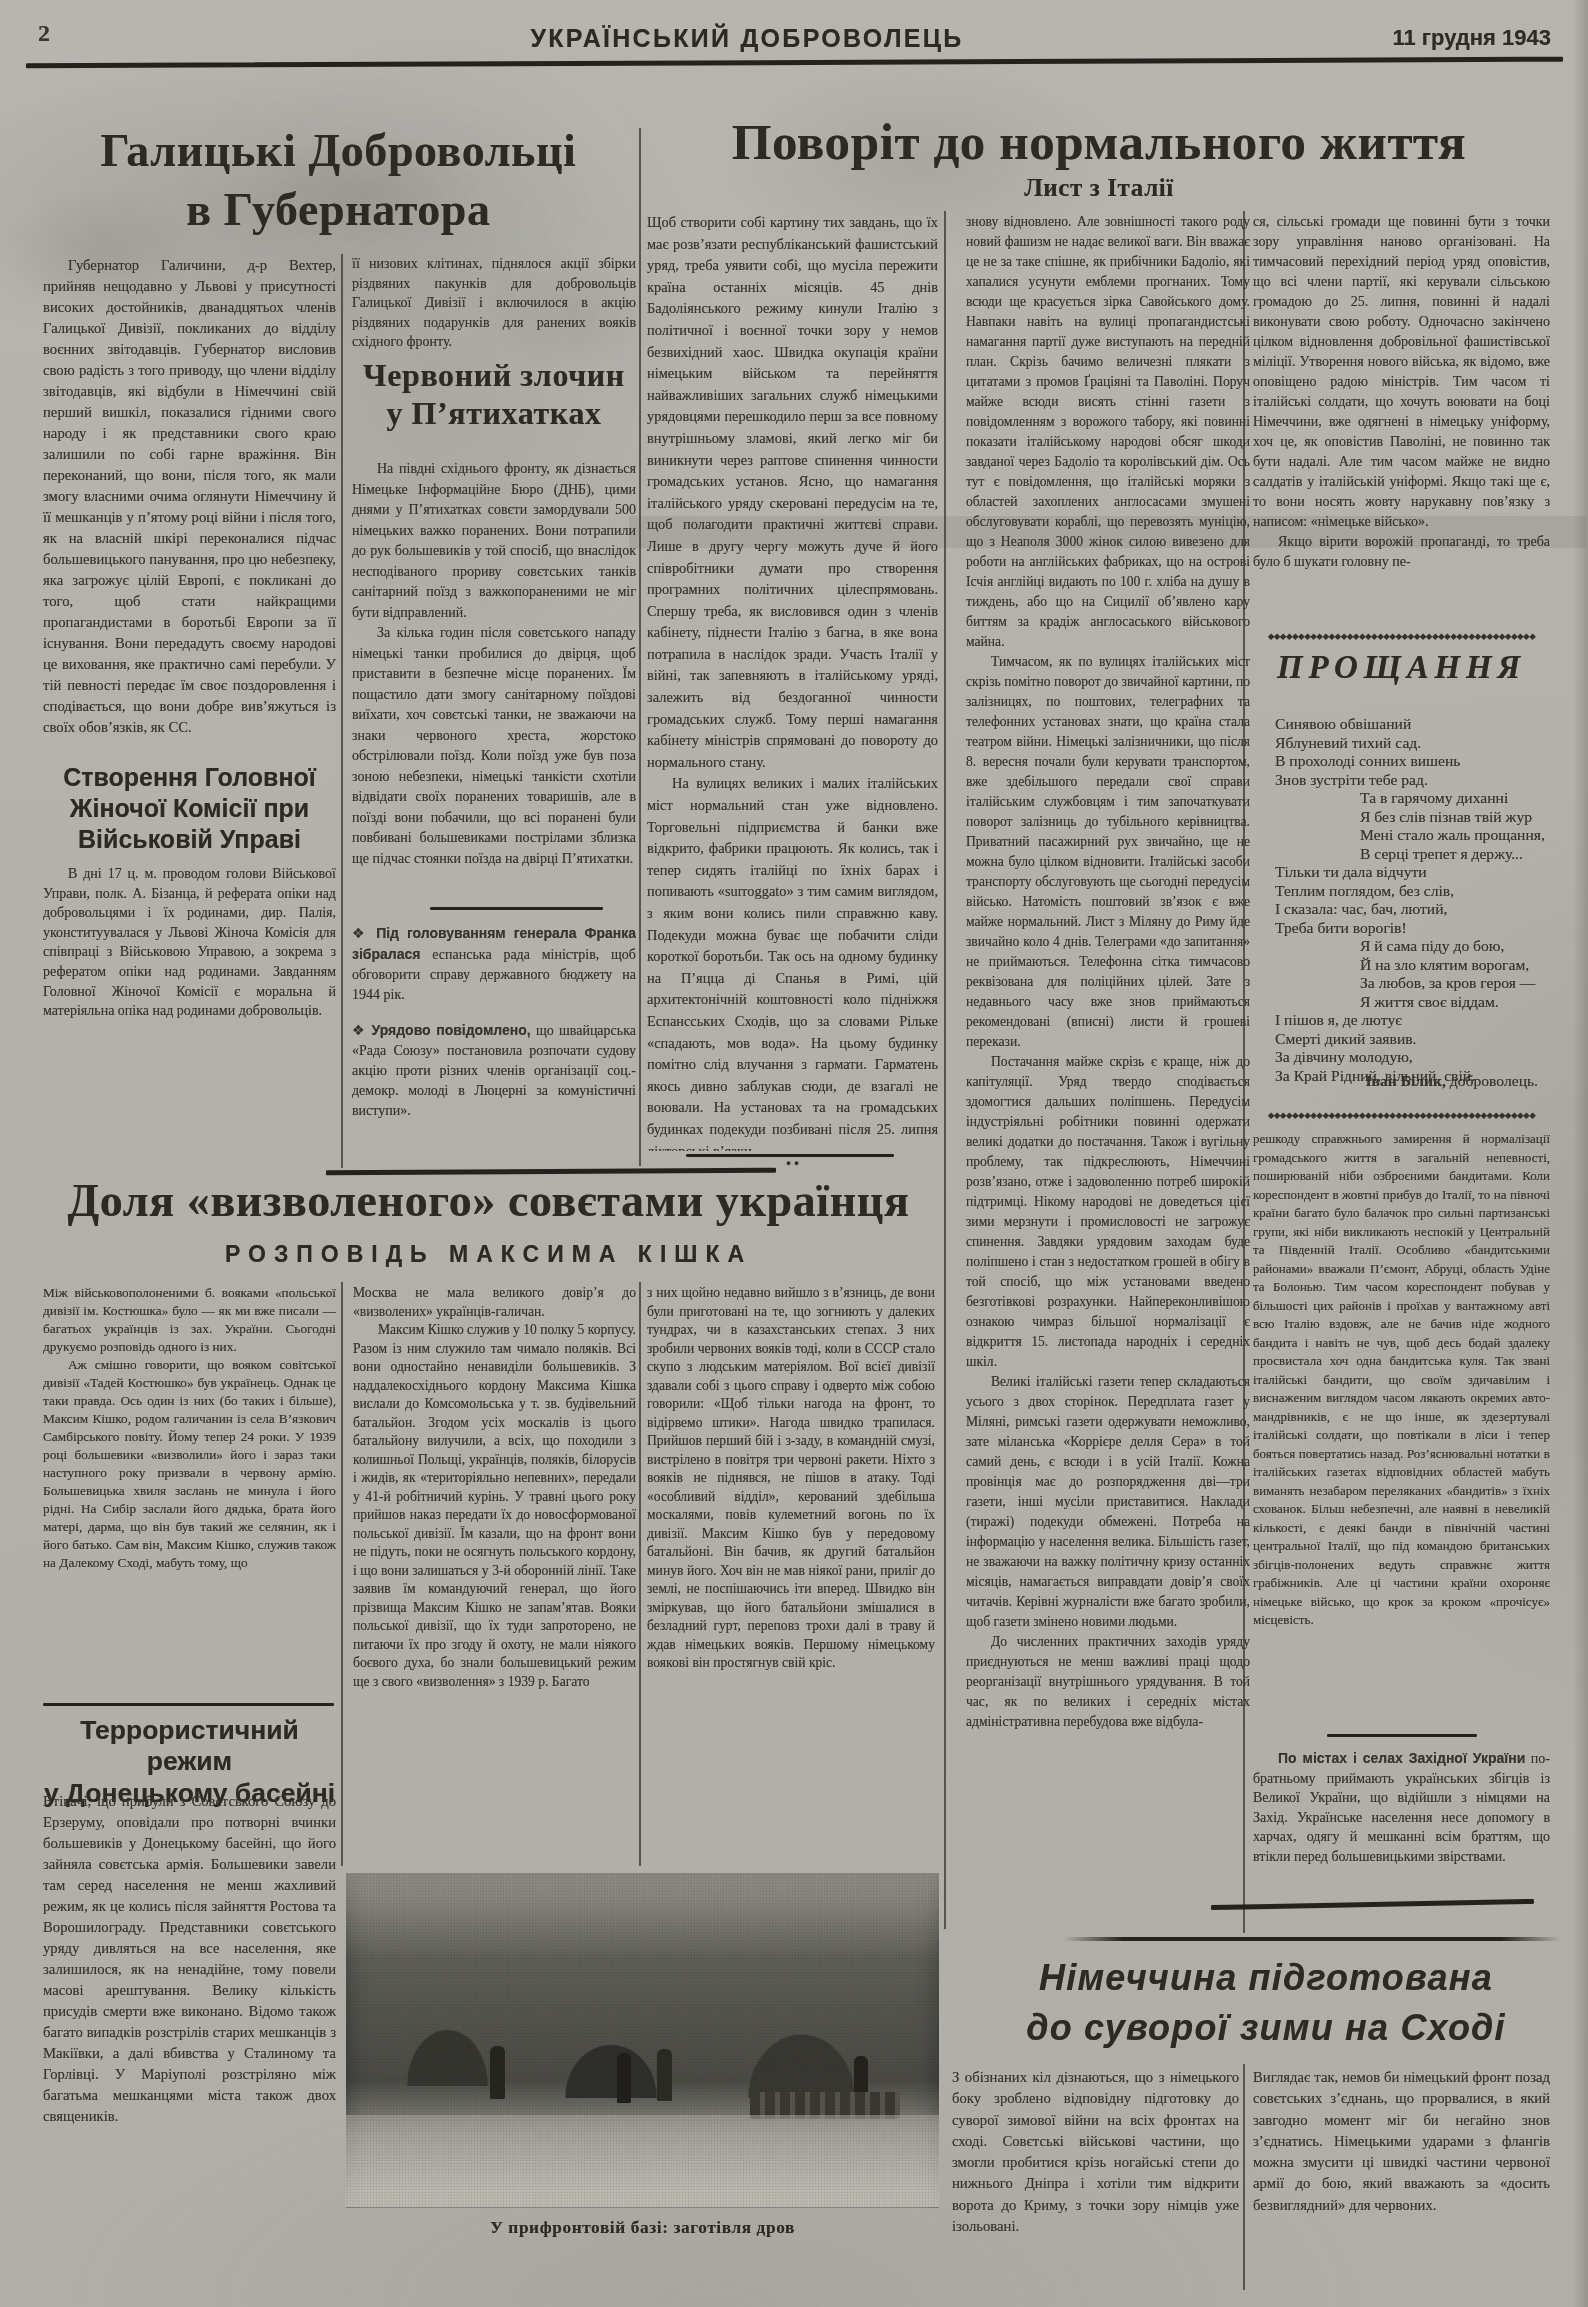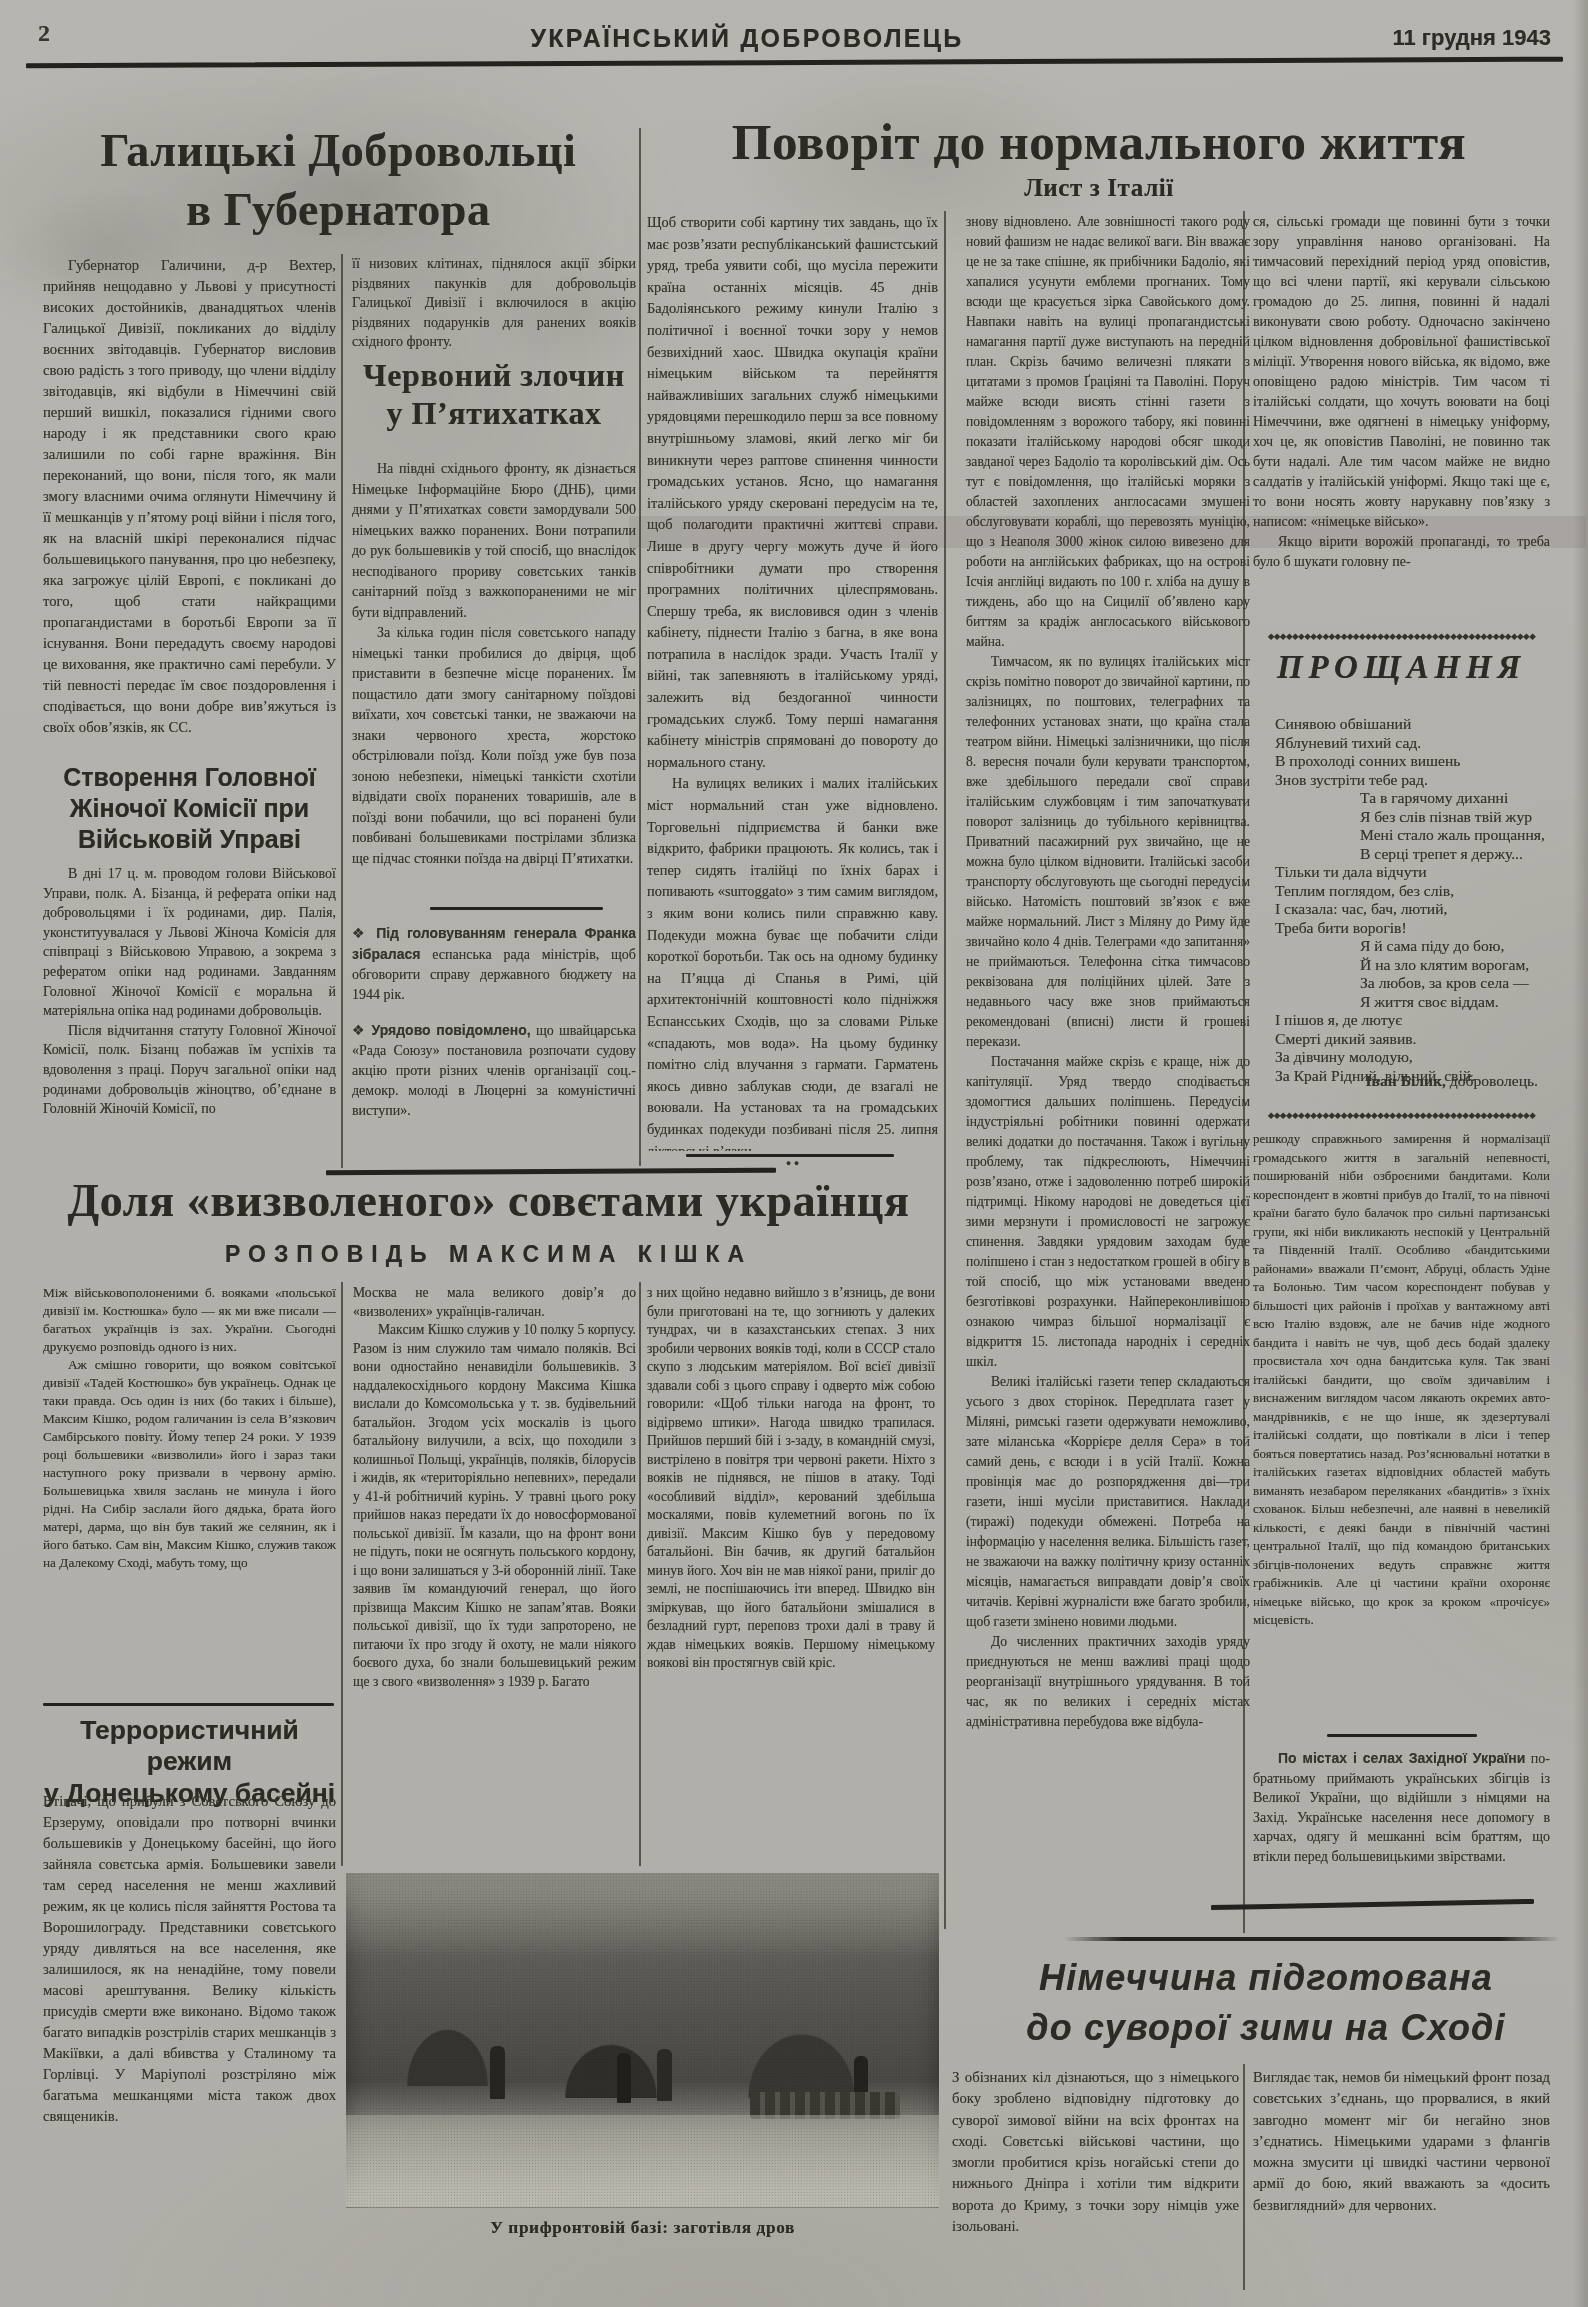--- a/index.html
+++ b/index.html
@@ -59,21 +59,20 @@
   <div>в Губернатора</div>
 </div>
 
 <div class="abs just clip ink" style="left:43px;top:255px;width:293px;height:499px;font-size:14.7px;line-height:21px;">
   <p>Губернатор Галичини, д-р Вехтер, прийняв нещодавно у Львові у присутності високих достойників, дванадцятьох членів Галицької Дивізії, покликаних до відділу воєнних звітодавців. Губернатор висловив свою радість з того приводу, що члени відділу звітодавців, які відбули в Німеччині свій перший вишкіл, показалися гідними свого народу і як представники свого краю залишили по собі гарне вражіння. Він переконаний, що вони, після того, як мали змогу власними очима оглянути Німеччину й її мешканців у п’ятому році війни і після того, як на власній шкірі переконалися підчас большевицького панування, про цю небезпеку, яка загрожує цілій Европі, є покликані до того, щоб стати найкращими пропагандистами в боротьбі Европи за її існування. Вони передадуть своєму народові це виховання, яке практично самі перебули. У тій певності передає їм своє поздоровлення і сподівається, що вони добре вив’яжуться із своїх обов’язків, як СС.</p>
 </div>
 
 <div class="abs h-sans ink" style="left:43px;top:762px;width:293px;font-size:25px;line-height:1.24;">Створення Головної Жіночої Комісії при Військовій Управі</div>
 <div class="abs just clip ink" style="left:43px;top:864px;width:293px;height:315px;font-size:14px;line-height:19.6px;">
   <p>В дні 17 ц. м. проводом голови Військової Управи, полк. А. Бізанца, й реферата опіки над добровольцями і їх родинами, дир. Палія, уконституувалася у Львові Жіноча Комісія для співпраці з Військовою Управою, а зокрема з рефератом опіки над родинами. Завданням Головної Жіночої Комісії є моральна й матеріяльна опіка над родинами добровольців.</p>
-  <p>Після відчитання статуту Головної Жіночої Комісії, полк. Бізанц побажав їм успіхів та вдоволення з праці. Поруч загальної опіки над родинами добровольців жіноцтво, об’єднане в Головній Жіночій Комісії, по</p>
 </div>
 
 <div class="abs just clip ink" style="left:352px;top:254px;width:284px;height:99px;font-size:14px;line-height:19.6px;">
   <p class="noind">її низових клітинах, піднялося акції збірки різдвяних пакунків для добровольців Галицької Дивізії і включилося в акцію різдвяних подарунків для ранених вояків східного фронту.</p>
 </div>
 
 <div class="abs h-serif ink" style="left:352px;top:356px;width:284px;font-size:32px;line-height:1.2;">
   <div>Червоний злочин</div>
   <div>у П’ятихатках</div>
 </div>
@@ -126,21 +125,21 @@
   <div class="poemline ind">Та в гарячому диханні</div>
   <div class="poemline ind">Я без слів пізнав твій жур</div>
   <div class="poemline ind">Мені стало жаль прощання,</div>
   <div class="poemline ind">В серці трепет я держу...</div>
   <div class="poemline">Тільки ти дала відчути</div>
   <div class="poemline">Теплим поглядом, без слів,</div>
   <div class="poemline">І сказала: час, бач, лютий,</div>
   <div class="poemline">Треба бити ворогів!</div>
   <div class="poemline ind">Я й сама піду до бою,</div>
   <div class="poemline ind">Й на зло клятим ворогам,</div>
-  <div class="poemline ind">За любов, за кров села —</div>
+  <div class="poemline ind">За любов, за кров героя —</div>
   <div class="poemline ind">Я життя своє віддам.</div>
   <div class="poemline">І пішов я, де лютує</div>
   <div class="poemline">Смерті дикий заявив.</div>
   <div class="poemline">За дівчину молодую,</div>
   <div class="poemline">За Край Рідний, вільний, свій.</div>
 </div>
 <div class="abs ink" style="left:1253px;top:1072px;width:285px;text-align:right;font-size:15.6px;">
   <b>Іван Білик,</b><span> доброволець.</span>
 </div>
 <div class="abs orn" style="left:1253px;top:1110px;width:297px;font-size:8.7px;letter-spacing:-0.6px;">◆◆◆◆◆◆◆◆◆◆◆◆◆◆◆◆◆◆◆◆◆◆◆◆◆◆◆◆◆◆◆◆◆◆◆◆◆◆◆◆◆◆◆◆</div>

